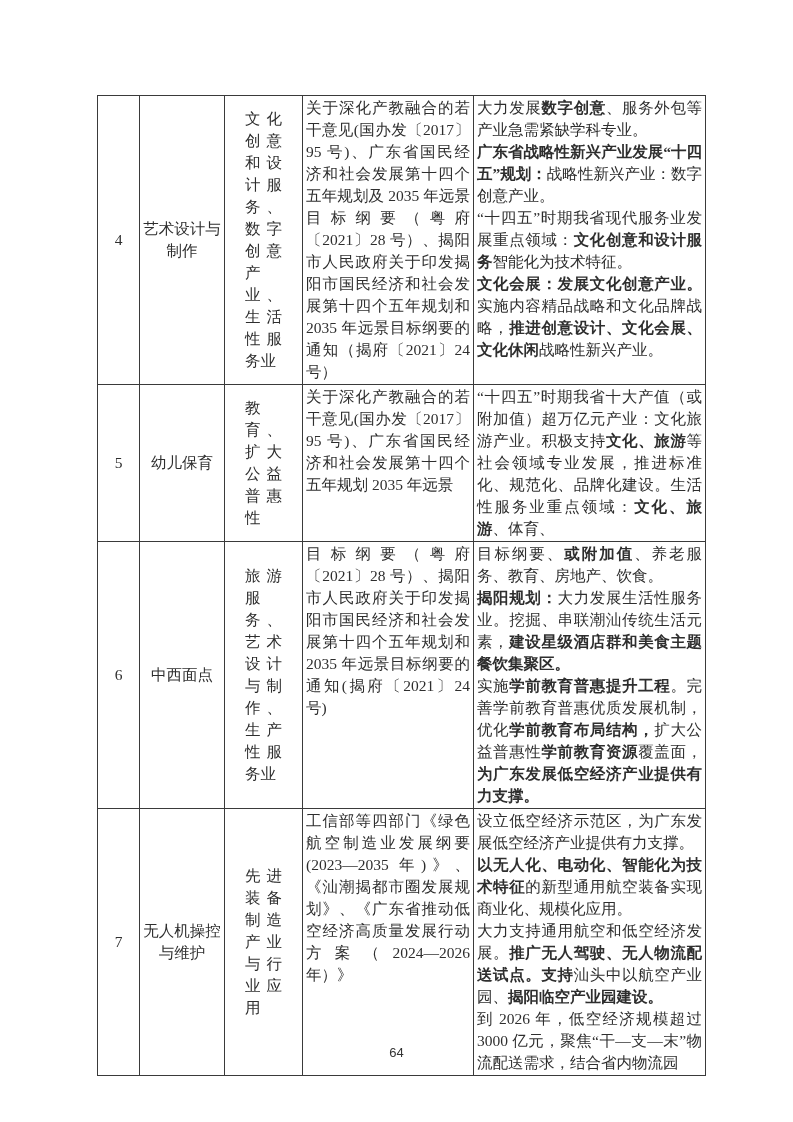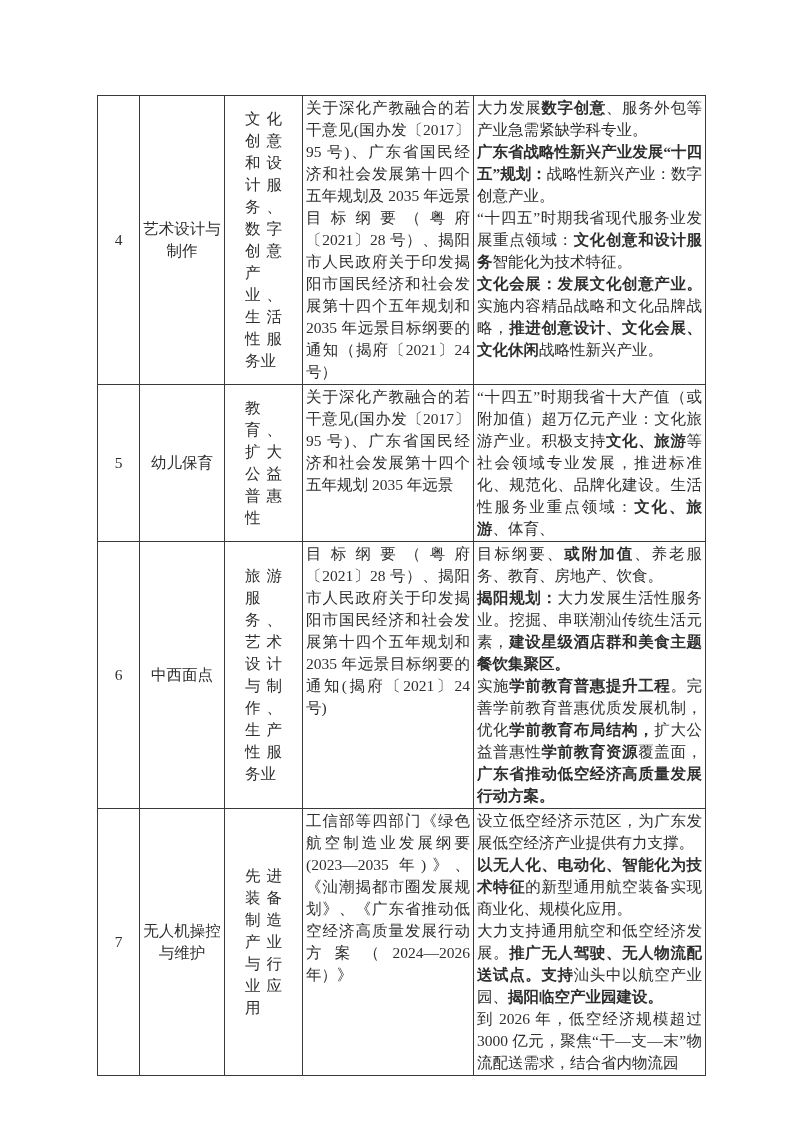--- a/index.html
+++ b/index.html
@@ -119,33 +119,34 @@
     </tr>
 
     <tr class="r2">
       <td class="c-num">6</td>
       <td class="c-major">中西面点</td>
       <td class="c-industry">旅游服务、艺术设计与制作、生产性服务业</td>
       <td class="c-policy">目标纲要（粤府〔2021〕28 号）、揭阳市人民政府关于印发揭阳市国民经济和社会发展第十四个五年规划和 2035 年远景目标纲要的通知(揭府〔2021〕24 号)</td>
       <td class="c-content">
             <div class="para"><span>目标纲要、</span><b>或附加值</b><span>、养老服务、教育、房地产、饮食。</span></div>
             <div class="para"><b>揭阳规划：</b><span>大力发展生活性服务业。挖掘、串联潮汕传统生活元素，</span><b>建设星级酒店群和美食主题餐饮集聚区。</b></div>
-            <div class="para"><span>实施</span><b>学前教育普惠提升工程</b><span>。完善学前教育普惠优质发展机制，优化</span><b>学前教育布局结构，</b><span>扩大公益普惠性</span><b>学前教育资源</b><span>覆盖面，</span><b>广东省推动低空经济高质量发展行动方案。</b></div>
+            <div class="para"><span>实施</span><b>学前教育普惠提升工程</b><span>。完善学前教育普惠优质发展机制，优化</span><b>学前教育布局结构，</b><span>扩大公益普惠性</span><b>学前教育资源</b><span>覆盖面，</span><b>为广东发展低空经济产业提供有力支撑。</b></div>
           </td>
     </tr>
 
     <tr class="r3">
       <td class="c-num">7</td>
       <td class="c-major">无人机操控与维护</td>
       <td class="c-industry">先进装备制造产业与行业应用</td>
       <td class="c-policy">工信部等四部门《绿色航空制造业发展纲要(2023—2035 年)》、《汕潮揭都市圈发展规划》、《广东省推动低空经济高质量发展行动方案（2024—2026 年）》</td>
       <td class="c-content">
             <div class="para"><span>设立低空经济示范区，为广东发展低空经济产业提供有力支撑。</span></div>
             <div class="para"><b>以无人化、电动化、智能化为技术特征</b><span>的新型通用航空装备实现商业化、规模化应用。</span></div>
             <div class="para"><span>大力支持通用航空和低空经济发展。</span><b>推广无人驾驶、无人物流配送试点。支持</b><span>汕头中以航空产业园、</span><b>揭阳临空产业园建设。</b></div>
             <div class="para"><span>到 2026 年，低空经济规模超过 3000 亿元，聚焦“干—支—末”物流配送需求，结合省内物流园</span></div>
           </td>
     </tr>
   </tbody>
     </table>
 
+  <div class="page-number">64</div>
 
 </div>
 
 </body></html>

